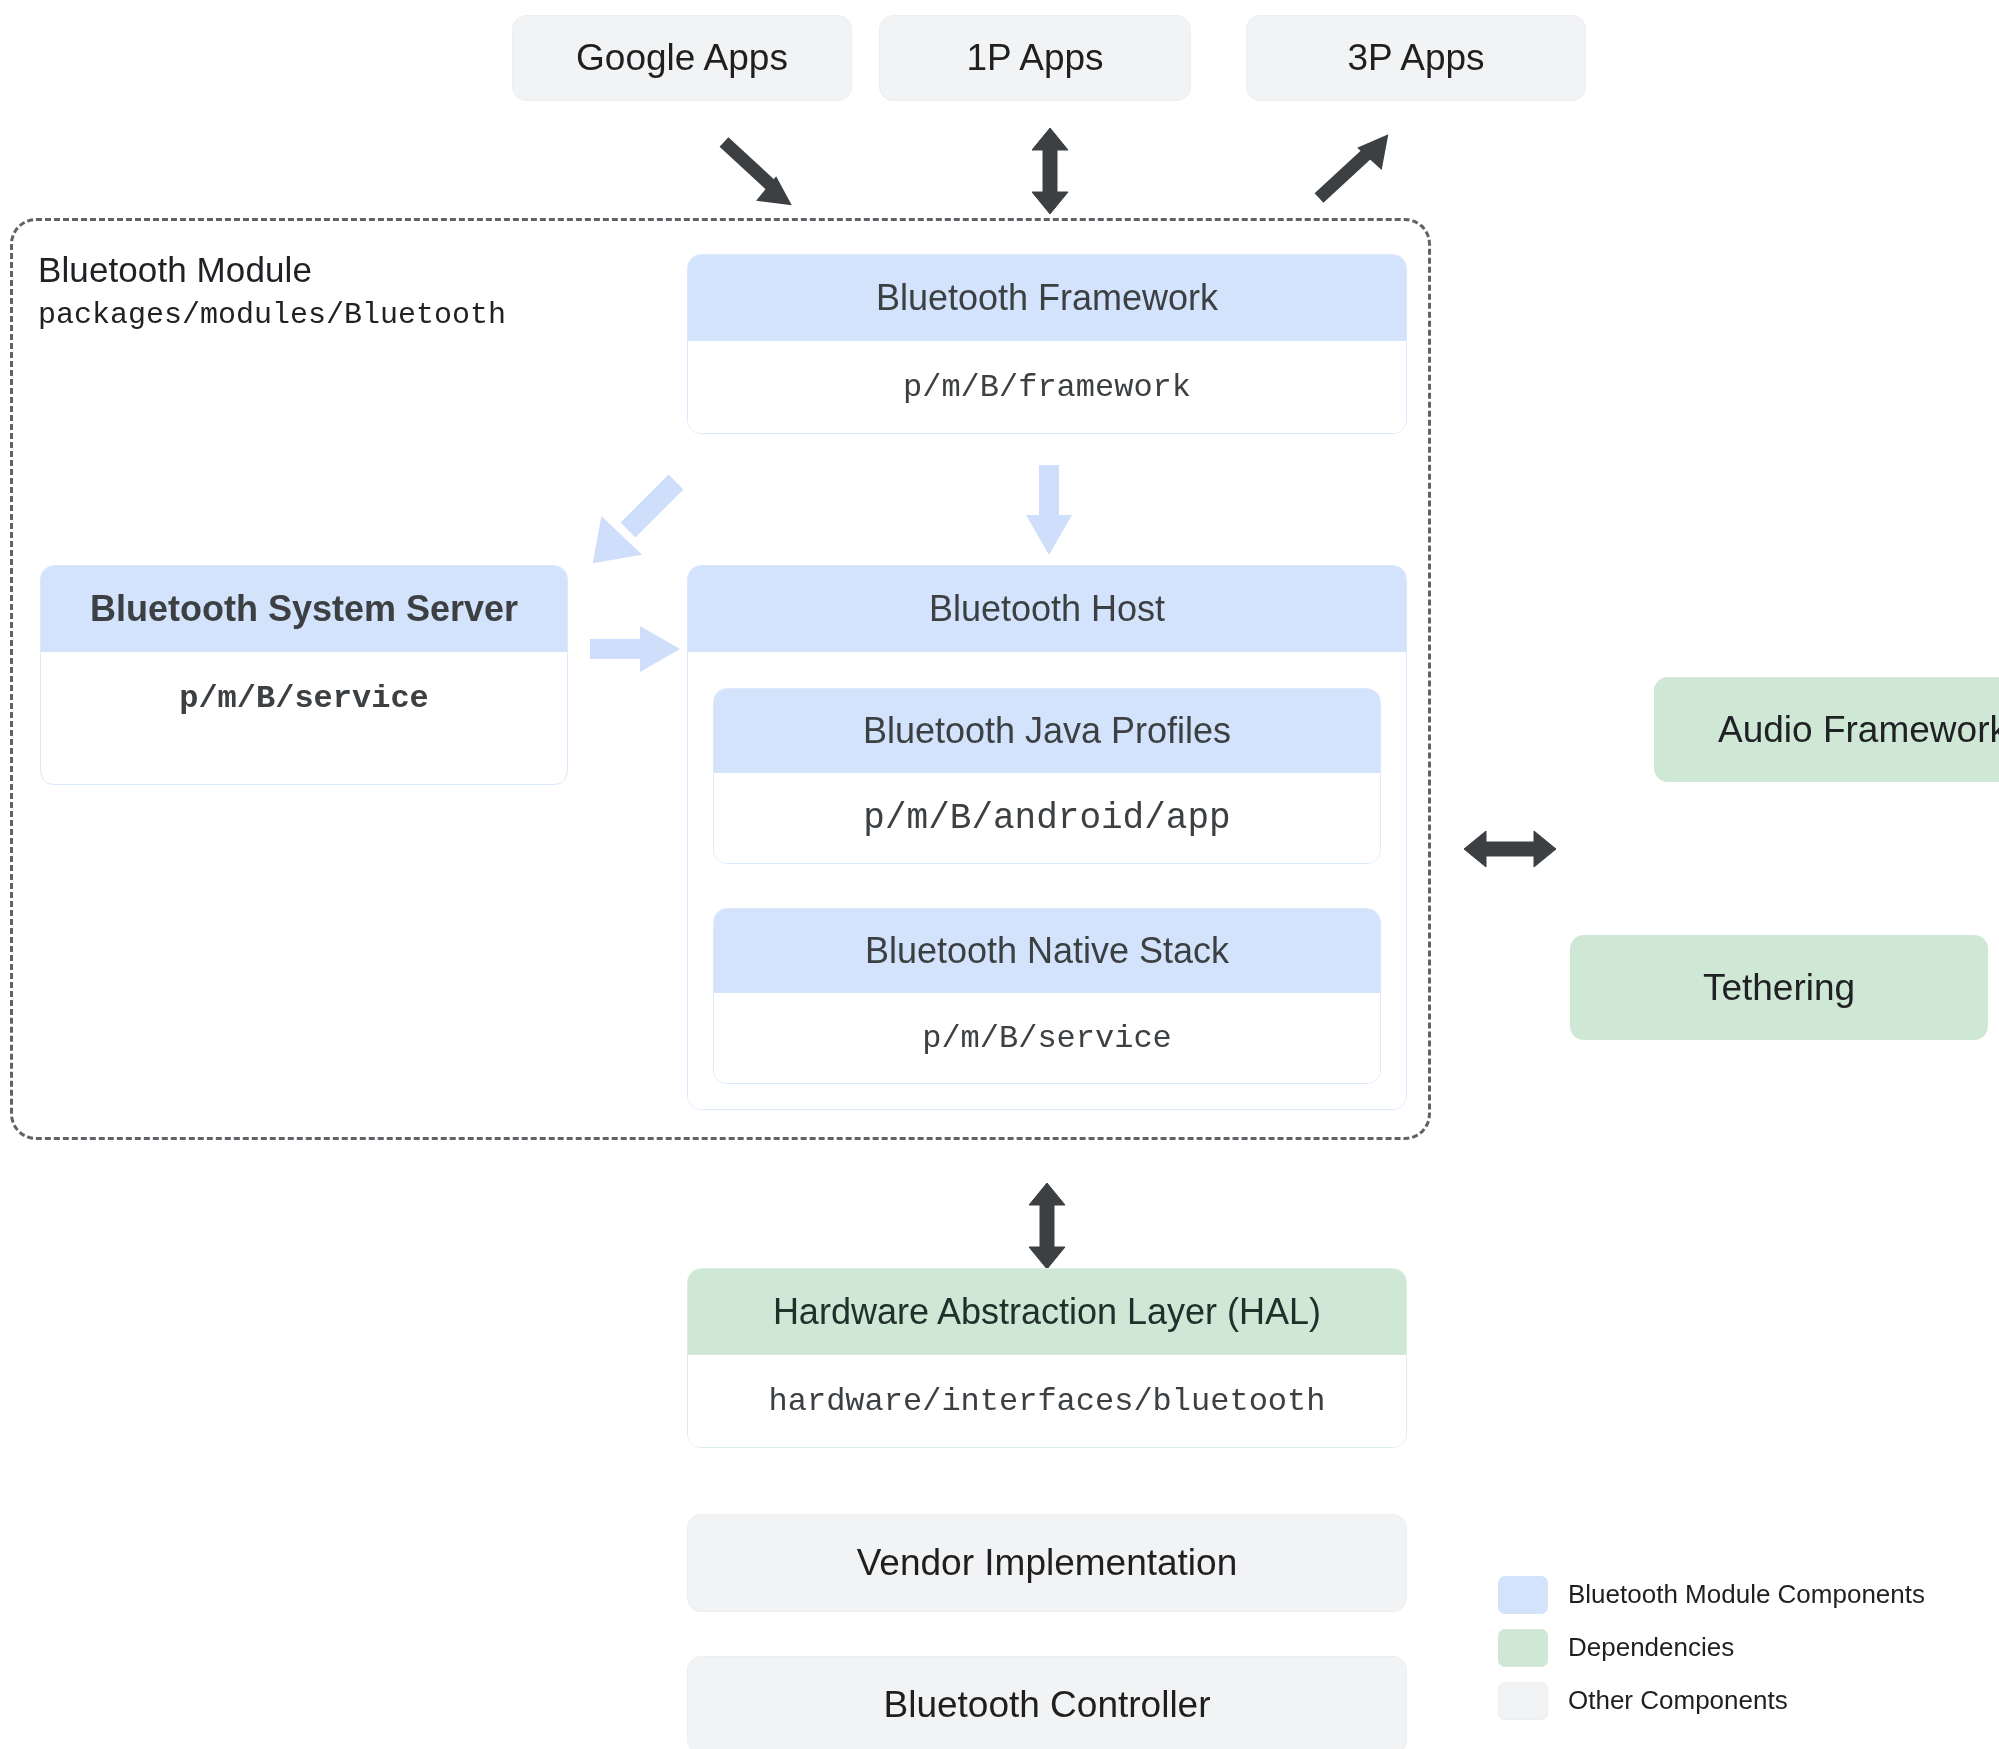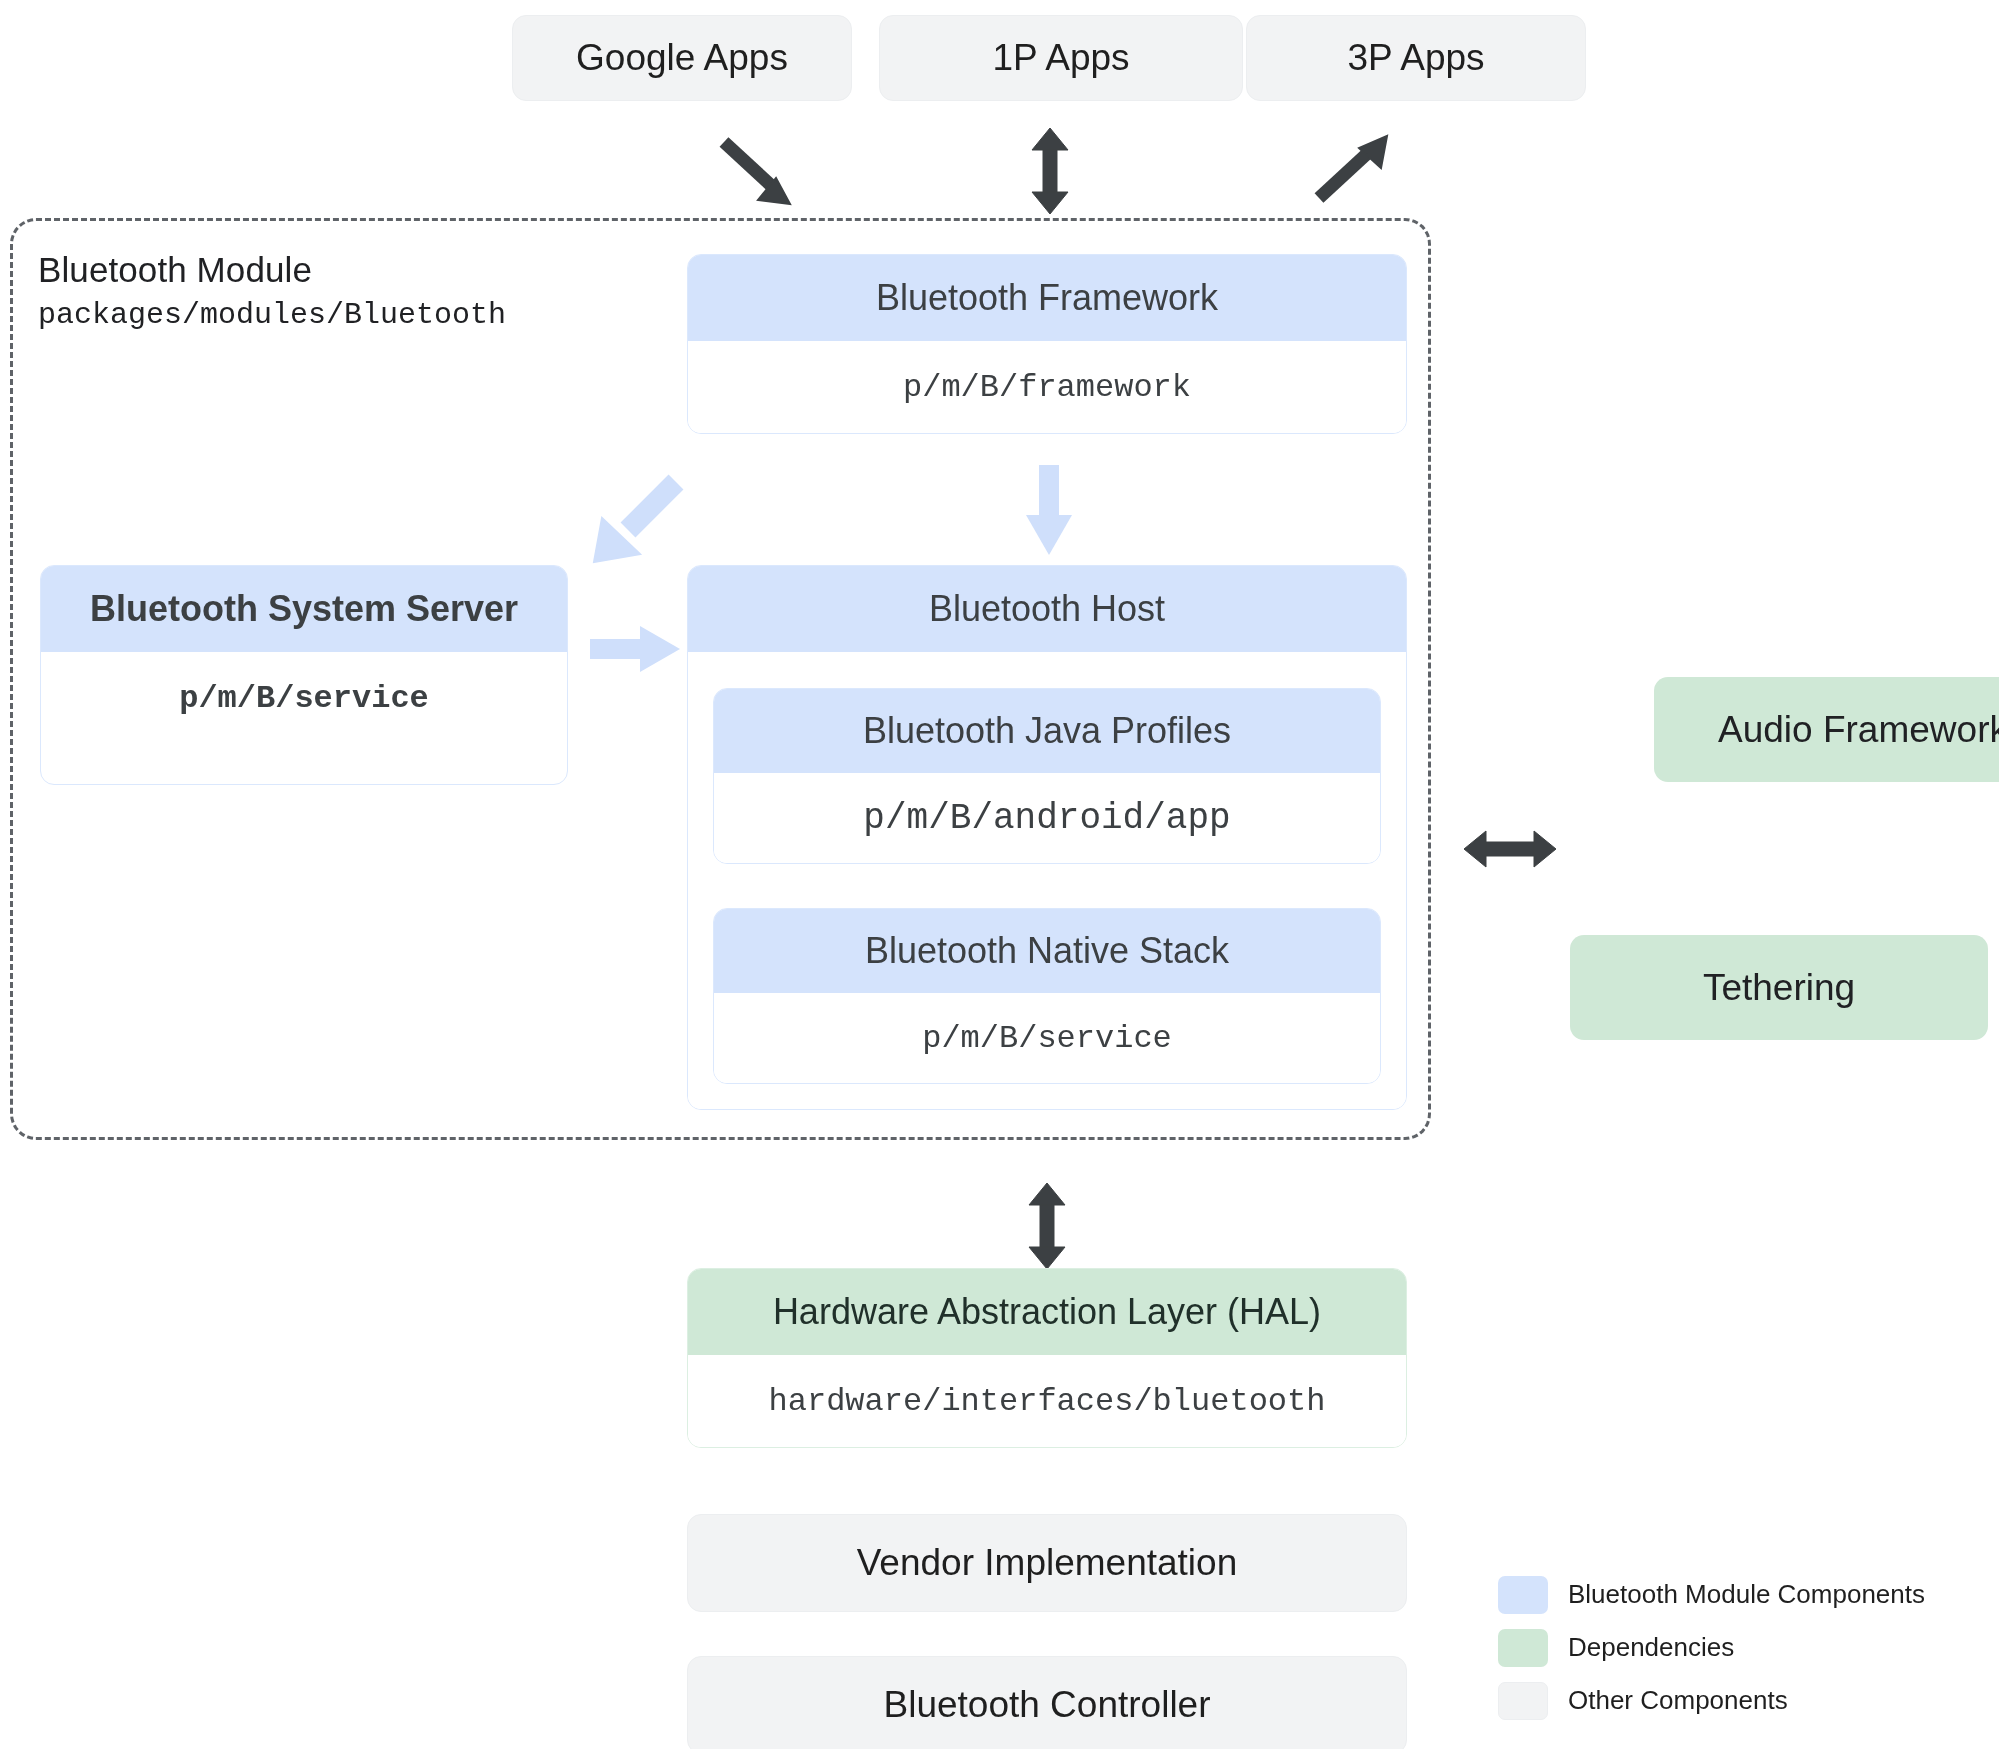--- a/index.html
+++ b/index.html
@@ -141,21 +141,21 @@
 </style>
 </head>
 <body>
 
 <div class="canvas">
 
   <div class="plain grey-box" style="left:512px; top:15px; width:340px; height:86px; font-size:37px;">
     <span>Google Apps</span>
   </div>
 
-  <div class="plain grey-box" style="left:879px; top:15px; width:364px; height:86px; font-size:37px;">
+  <div class="plain grey-box" style="left:879px; top:15px; width:312px; height:86px; font-size:37px;">
     <span>1P Apps</span>
   </div>
 
   <div class="plain grey-box" style="left:1246px; top:15px; width:340px; height:86px; font-size:37px;">
     <span>3P Apps</span>
   </div>
 
   <svg class="arrow" style="left:710px; top:132px;" width="90" height="80" viewBox="0 0 90 80">
     <g fill="#3c4043" stroke="#3c4043" stroke-width="13" stroke-linecap="butt">
       <line x1="14" y1="10" x2="66" y2="58"></line>

